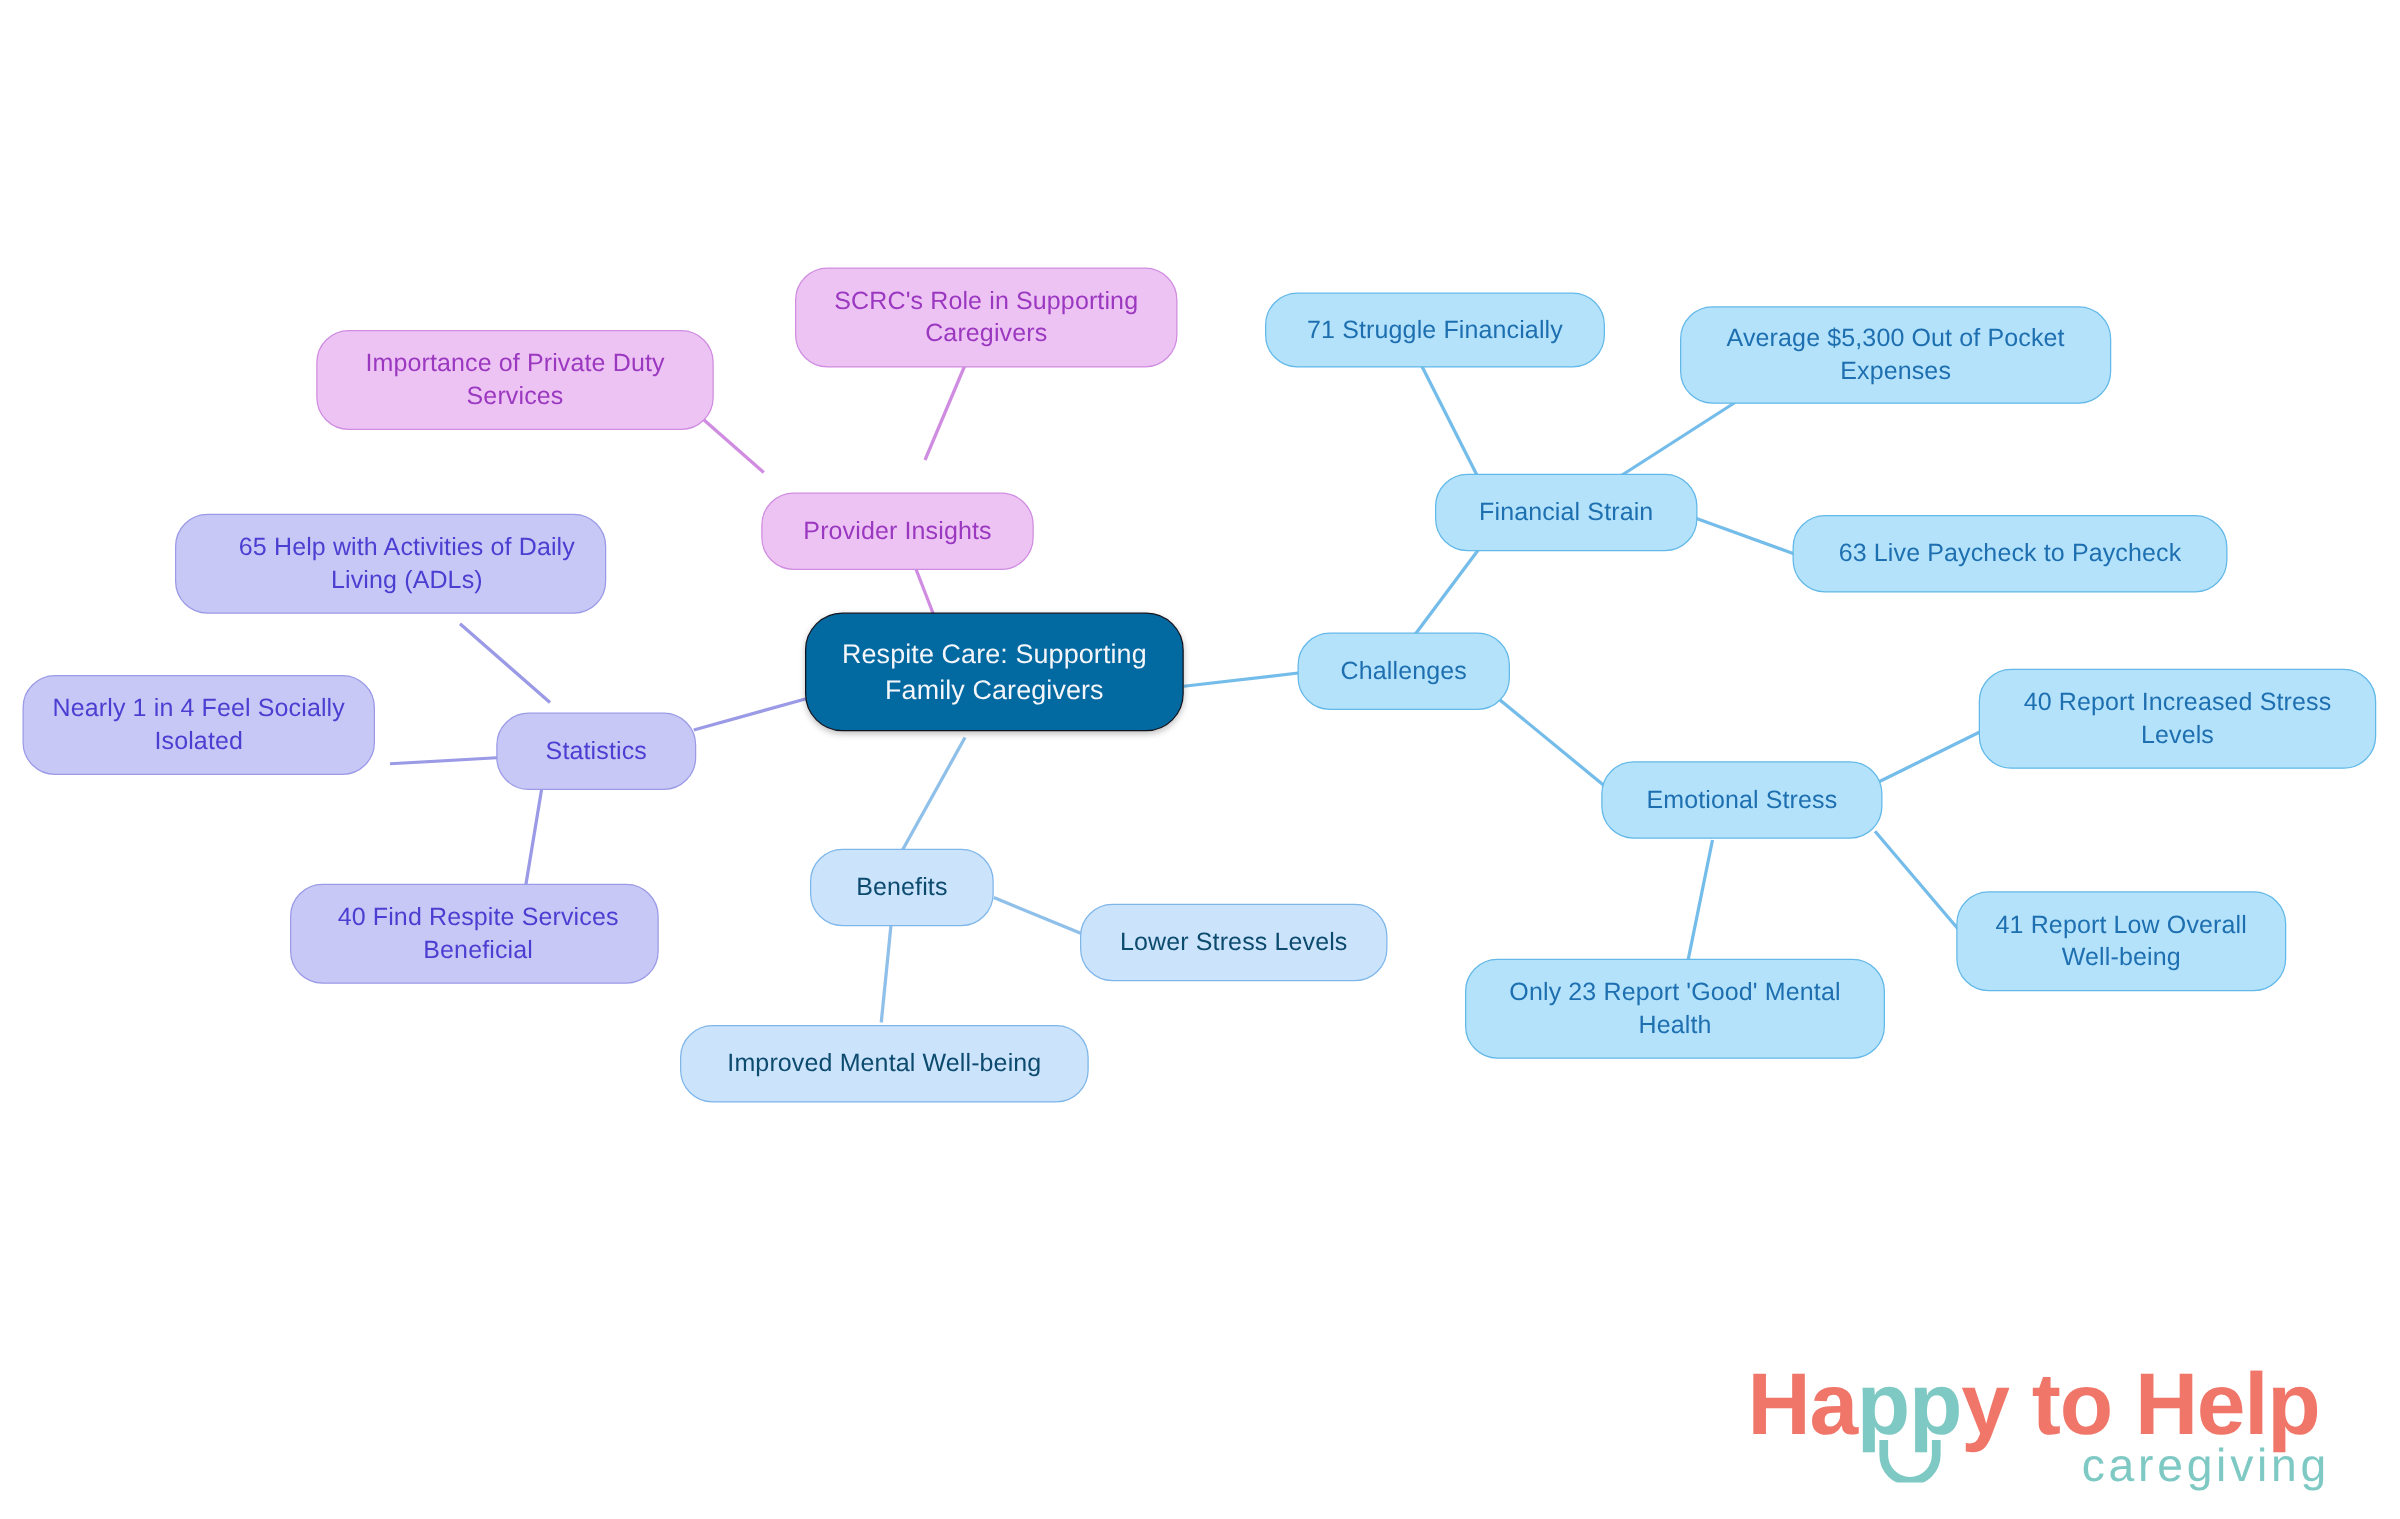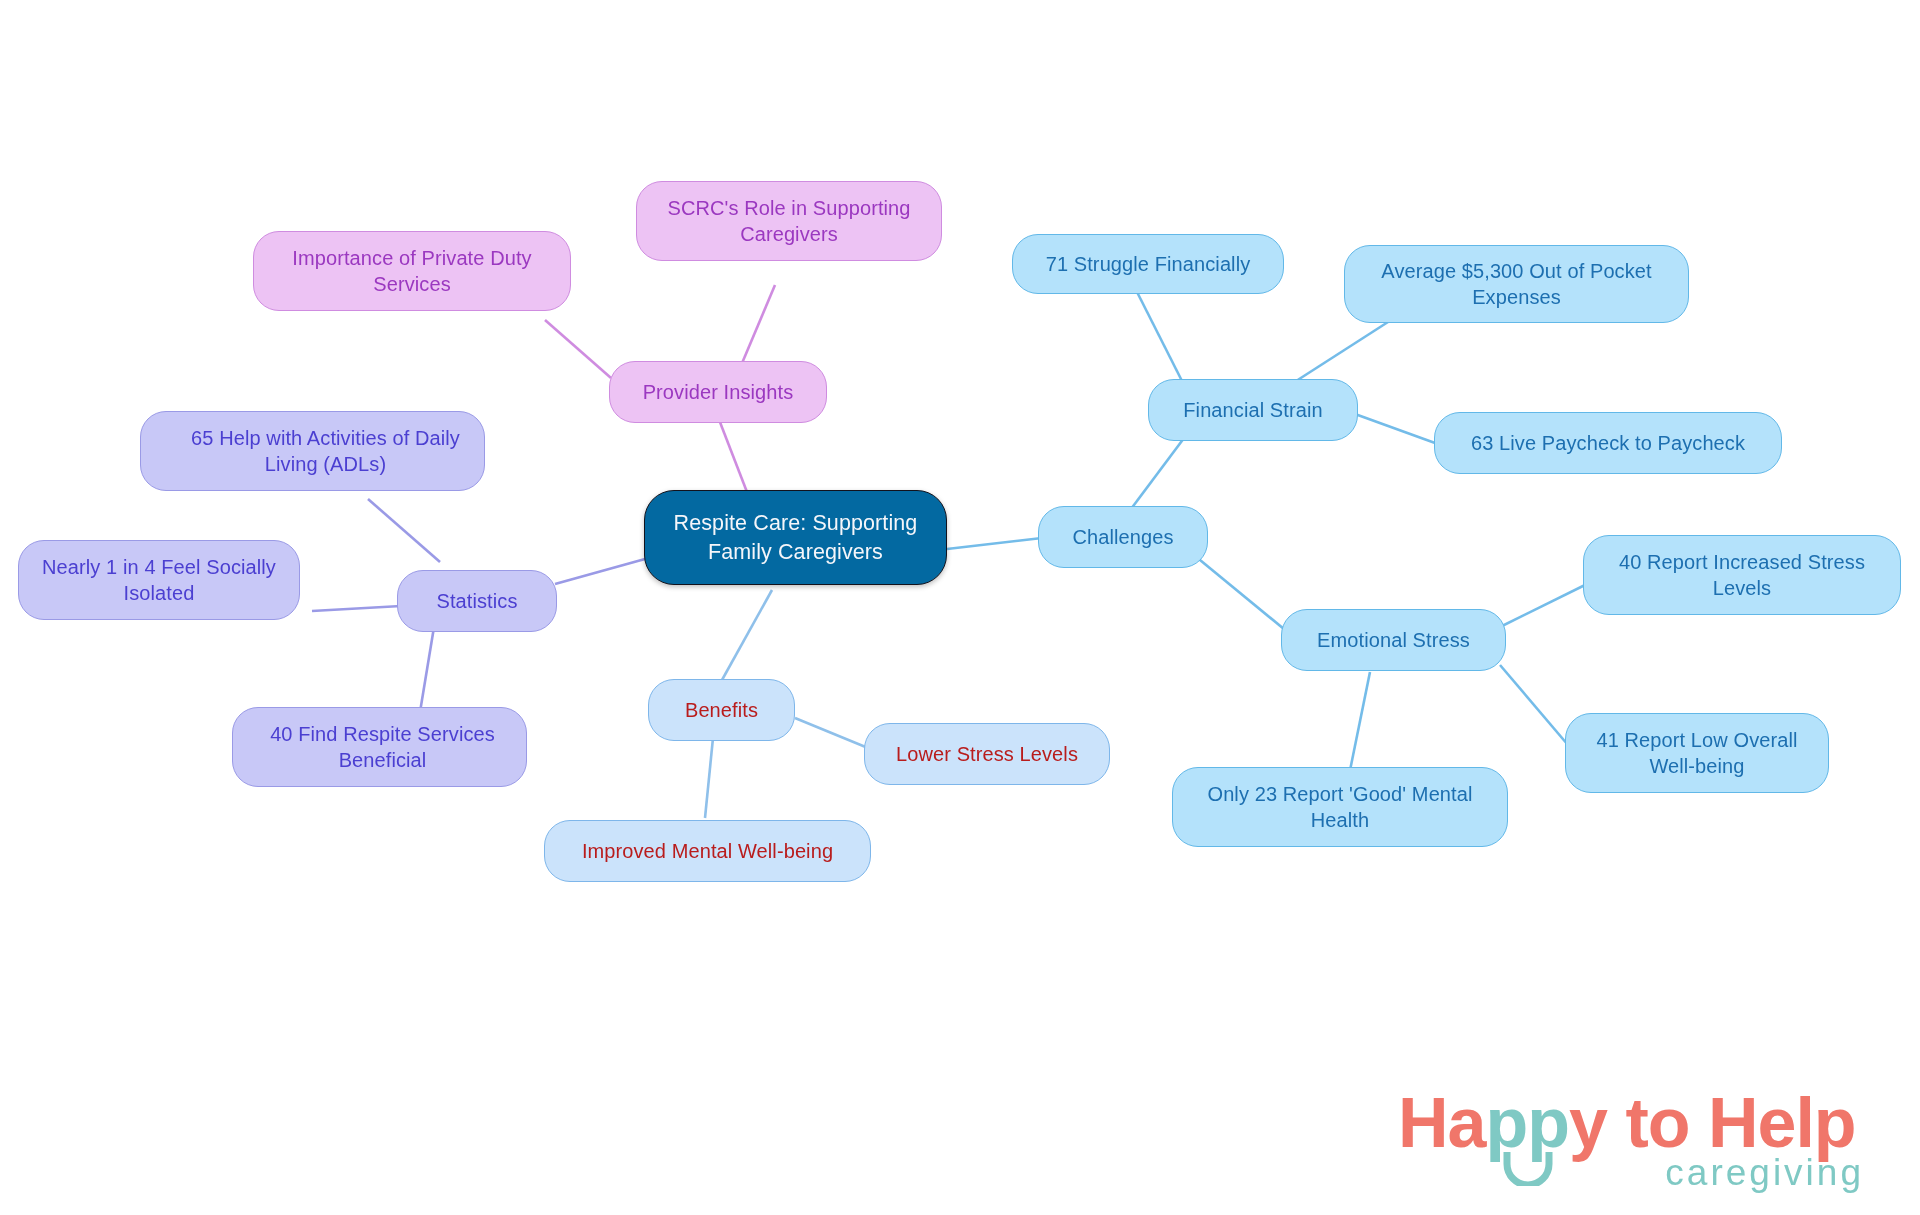--- a/index.html
+++ b/index.html
@@ -55,36 +55,37 @@
   .n-blue {
     background: #b4e2fb;
     border-color: #62b8e8;
     color: #1d6fb0;
     font-size: 20px;
   }
   
   .n-blue2 {
     background: #cbe3fb;
     border-color: #7eb6ea;
-    color: #b91c1c;
+    color: #0c4a6e;
     font-size: 20px;
   }
   
   .n-purple {
     background: #c8c8f7;
     border-color: #9a9ae6;
     color: #4b3fd1;
     font-size: 20px;
   }
   
   .n-pink {
     background: #edc3f4;
     border-color: #cf8ce0;
     color: #9b38c0;
     font-size: 20px;
+    margin-top: 33px;
   }
 
   
   #logo {
     position: absolute;
     left: 1398px;
     top: 1088px;
     width: 470px;
     height: 112px;
   }

